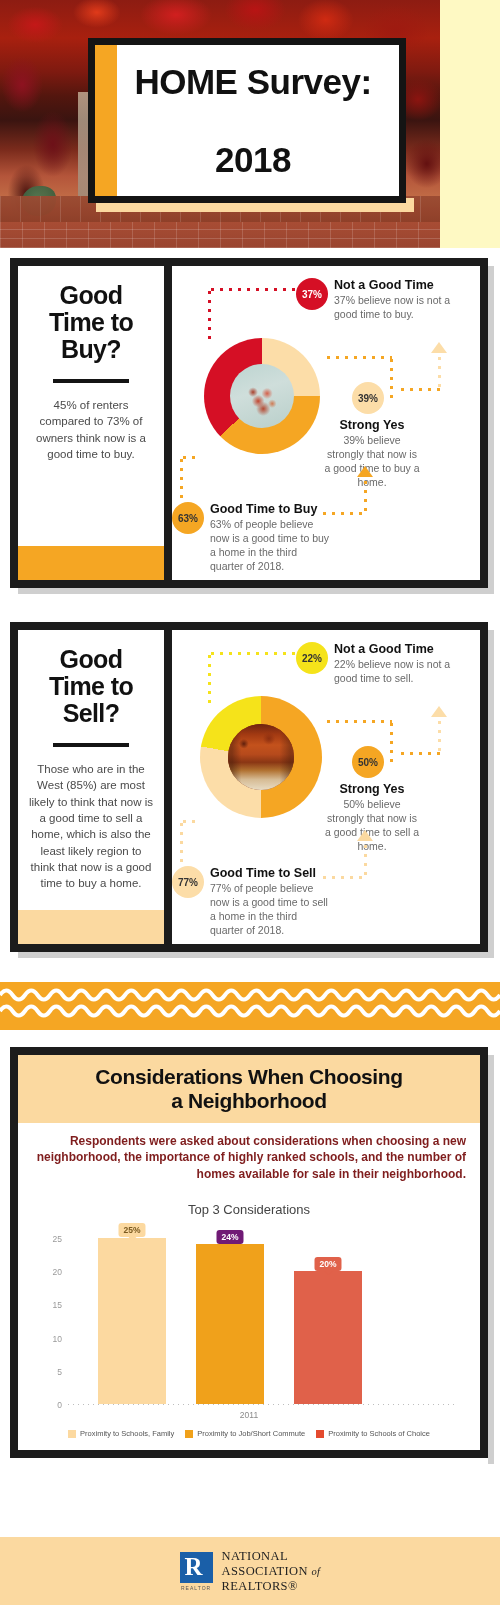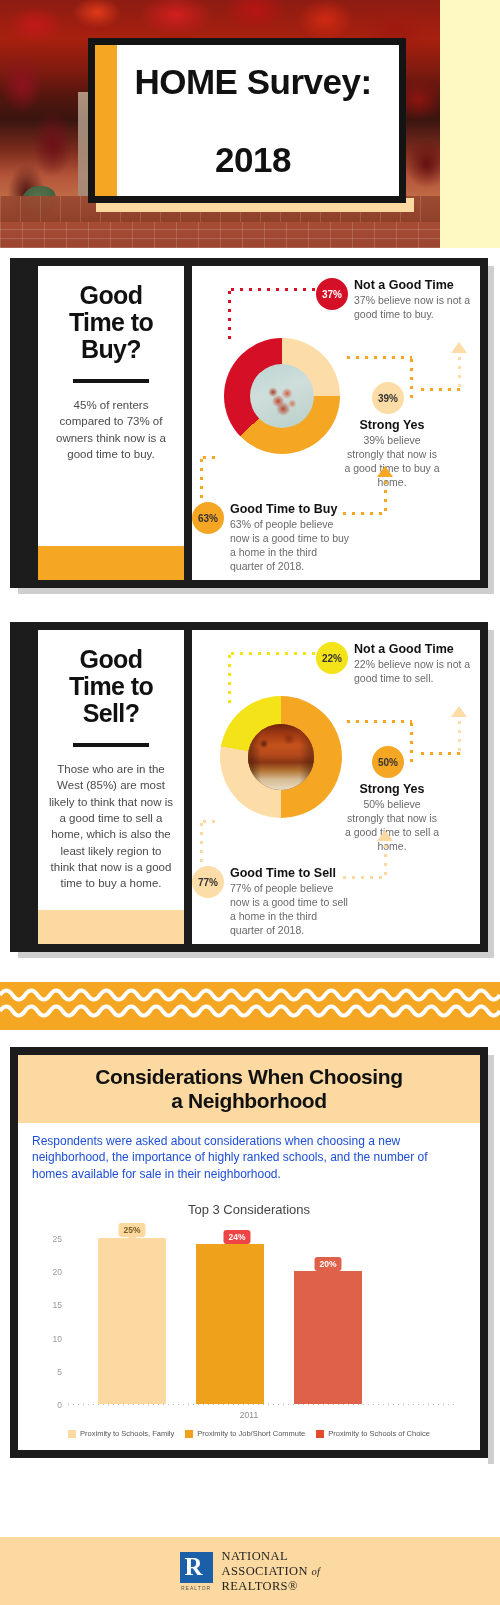--- a/index.html
+++ b/index.html
@@ -113,21 +113,20 @@
   .card-shadow-right {
     position: absolute; top: 8px; right: -6px; bottom: -6px; width: 6px;
     background: #cfcfcf;
   }
   .card-left {
     width: 146px;
     background: #ffffff;
     position: relative;
     display: flex; flex-direction: column;
     padding: 16px 10px 4px;
-    margin-left: 20px;
   }
   .card-left h2 {
     font-size: 25px; line-height: 1.08;
     font-weight: bold; color: #111;
     text-align: center;
     letter-spacing: -0.6px;
   }
   .rule {
     width: 76px; height: 4px; background: #141414;
     margin: 16px auto 14px;
@@ -234,22 +233,22 @@
   .bottom-title {
     background: #FBD9A0; padding: 10px 6px;
     text-align: center;
     font-size: 21px; font-weight: bold; color: #111;
     line-height: 1.14; letter-spacing: -0.4px;
   }
   .bottom-body {
     background: #ffffff; padding: 10px 14px 8px;
   }
   .bottom-desc {
-    font-size: 12px; line-height: 1.37; color: #1d4ed8;
-    text-align: left; font-weight: normal;
+    font-size: 12px; line-height: 1.37; color: #7f1d1d;
+    text-align: right; font-weight: bold;
     font-family: "Liberation Sans Narrow", "Liberation Sans", sans-serif;
   }
   .chart-title {
     text-align: center; font-size: 13px; color: #444;
     margin: 20px 0 8px;
   }
   .plot { position: relative; height: 180px; margin: 0 4px; }
   .ytick {
     position: absolute; left: 0; width: 26px; text-align: right;
     font-size: 8.5px; color: #9a9a9a;
@@ -509,21 +508,21 @@
       <span class="ytick" style="top:25.93%;">20</span>
       <span class="ytick" style="top:7.41%;">25</span>
 
       <div class="bar" style="left:62px;width:68px;height:92.6%;background:#FCD9A0;"></div>
       <div class="bar" style="left:160px;width:68px;height:88.9%;background:#F0A11B;"></div>
       <div class="bar" style="left:258px;width:68px;height:74.1%;background:#E0614A;"></div>
 
       <div class="datalabel" style="left:96px;top:-1%;background:#FCD9A0;color:#FCD9A0;">
         <span style="color:#7a5a20;">25%</span>
       </div>
-      <div class="datalabel" style="left:201px;top:2.7%;background:#ef4444;color:#F0A11B;">
+      <div class="datalabel" style="left:194px;top:2.7%;background:#701a75;color:#F0A11B;">
         <span style="color:#ffffff;">24%</span>
       </div>
       <div class="datalabel" style="left:292px;top:17.5%;background:#E0614A;color:#E0614A;">
         <span style="color:#ffffff;">20%</span>
       </div>
 
       <div class="baseline"></div>
     </div>
 
     <div class="xlabel">2011</div>

